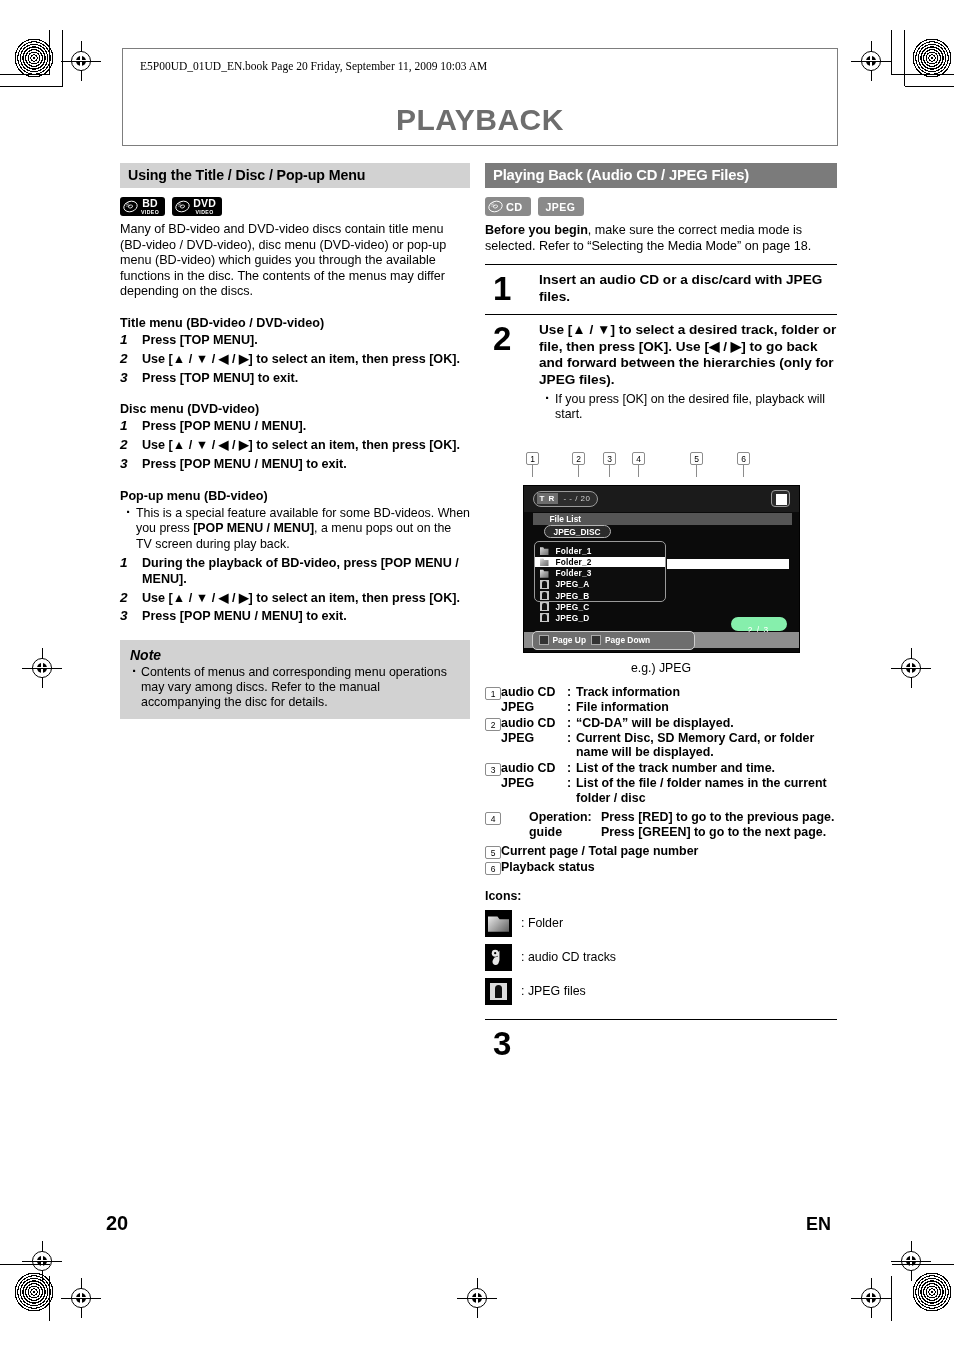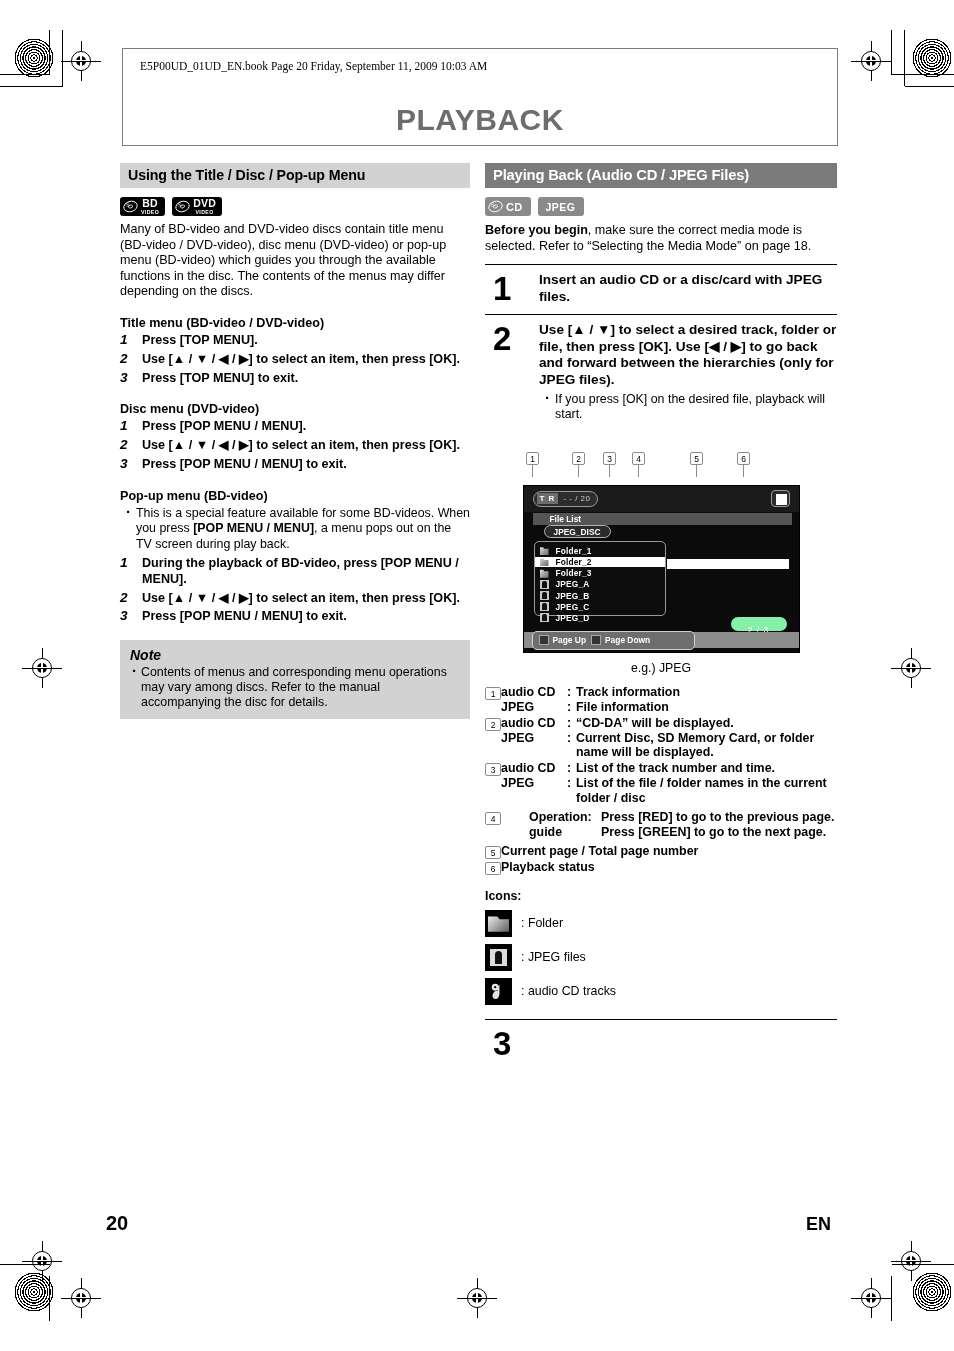--- a/index.html
+++ b/index.html
@@ -140,21 +140,21 @@
   .filelist-bar {
     position:absolute; left:9px; top:27px; width:259px; height:12px; background:#555;
     color:#fff; font-size:8.4px; font-weight:bold; padding-left:17px; line-height:12px;
   }
   .disc-pill {
     position:absolute; left:20px; top:39px; height:13px; background:#2b2b2b;
     border:1px solid #b4b4b4; border-radius:7px; color:#fff; font-size:8.4px; font-weight:bold;
     padding:0 9px; line-height:12px;
   }
   .listbox {
-    position:absolute; left:10px; top:55px; width:132px; height:75px;
+    position:absolute; left:10px; top:55px; width:132px; height:61px;
     border:1px solid #9a9a9a; border-radius:5px; background:#0d0d0d;
     padding:4px 0 0 0;
   }
   .lrow { display:flex; align-items:center; height:10px; padding-left:5px; margin-bottom:1.2px; }
   .lrow .ic { width:9px; height:9px; flex:0 0 9px; margin-right:7px; }
   .lrow .nm { font-size:8.3px; font-weight:bold; color:#fff; letter-spacing:0.2px; }
   .lrow.sel { background:#fff; width:100%; padding-left:5px; }
   .lrow.sel .nm { color:#000; }
   .hl-strip { position:absolute; left:143px; top:73px; width:122px; height:10px; background:#fff; }
 
@@ -537,37 +537,37 @@
 
   <div class="icon-row">
     <span class="icon-sq">
         <i class="ifolder"></i>
       </span>
     <span class="icon-cap">: Folder</span>
   </div>
 
   <div class="icon-row">
     <span class="icon-sq">
-        <i class="ijpeg"></i>
-      </span>
-    <span class="icon-cap">: JPEG files</span>
-  </div>
-
-  <div class="icon-row">
-    <span class="icon-sq">
       <svg class="inote" viewBox="0 0 20 20">
         <circle cx="6.5" cy="5.5" r="3.6" fill="#e6e6e6"></circle>
         <circle cx="6.5" cy="5.5" r="1.2" fill="#000"></circle>
         <path d="M11 2.5 L11 12.5 A3.2 3.2 0 1 1 9 9.6 L9 5.2 Z" fill="#e6e6e6"></path>
         <circle cx="7" cy="14.5" r="3.3" fill="#e6e6e6"></circle>
       </svg>
     </span>
     <span class="icon-cap">: audio CD tracks</span>
   </div>
 
+  <div class="icon-row">
+    <span class="icon-sq">
+        <i class="ijpeg"></i>
+      </span>
+    <span class="icon-cap">: JPEG files</span>
+  </div>
+
   <div style="height:14px;"></div>
 
   <div class="bigstep">
     <div class="bignum">3</div>
   </div>
 
 </div>
 
 <div class="footer-num">20</div>
 <div class="footer-en">EN</div>

